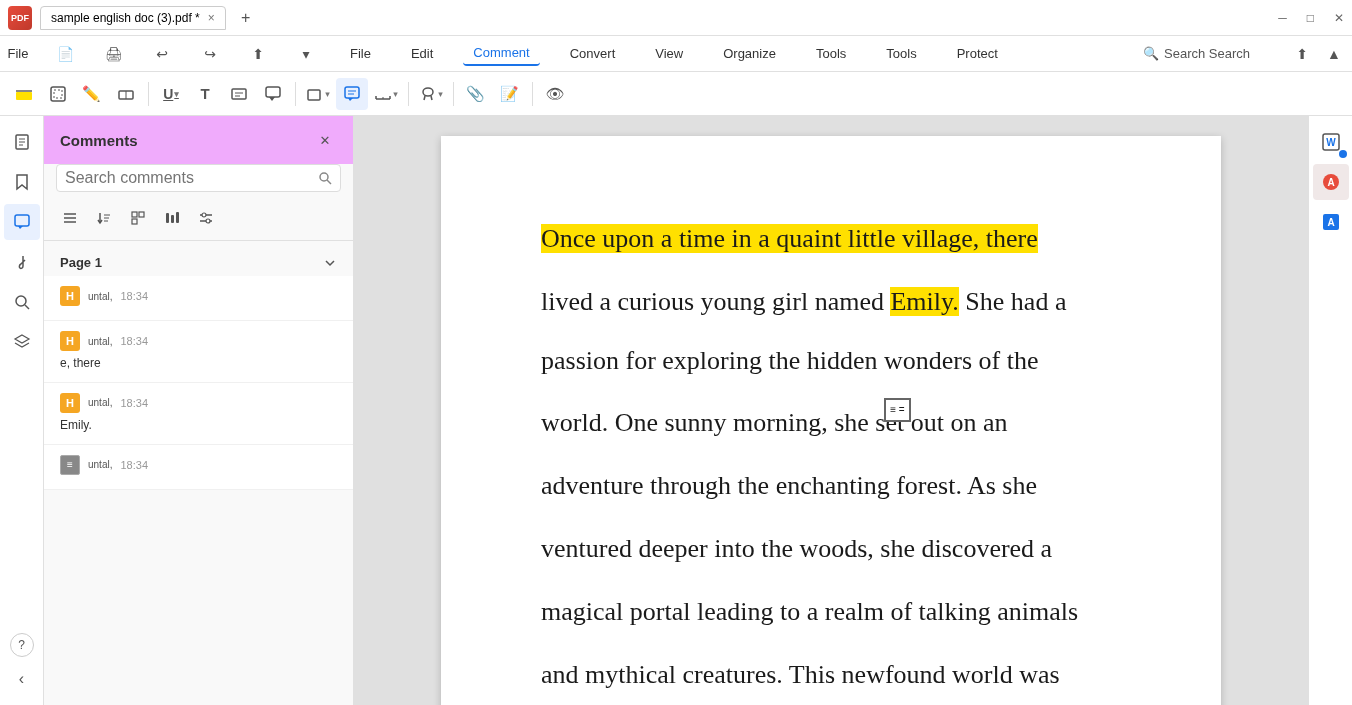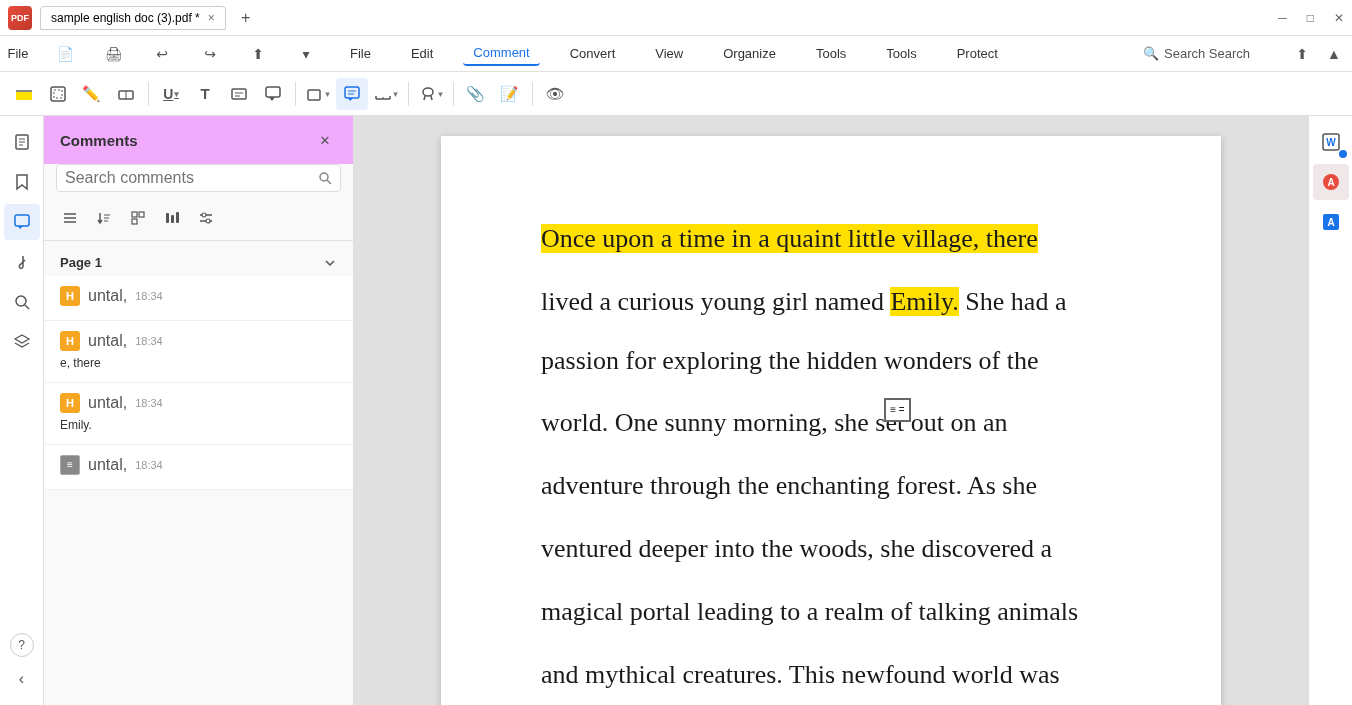--- a/index.html
+++ b/index.html
@@ -222,21 +222,21 @@
       margin-bottom: 4px;
     }
     .comment-avatar {
       width: 20px; height: 20px;
       border-radius: 3px;
       display: flex; align-items: center; justify-content: center;
       font-size: 11px; font-weight: bold; color: #fff;
     }
     .comment-avatar.yellow { background: #f5a623; }
     .comment-avatar.gray { background: #888; border-radius: 2px; border: 1px solid #aaa; }
-    .comment-user { font-size: 16px; color: #555; }
+    .comment-user { font-size: 10px; color: #555; }
     .comment-time { font-size: 11px; color: #999; }
     .comment-text { font-size: 12px; color: #333; line-height: 1.4; }
 
     
     .pdf-viewer {
       flex: 1;
       background: #e0e0e0;
       overflow-y: auto;
       display: flex;
       justify-content: center;

